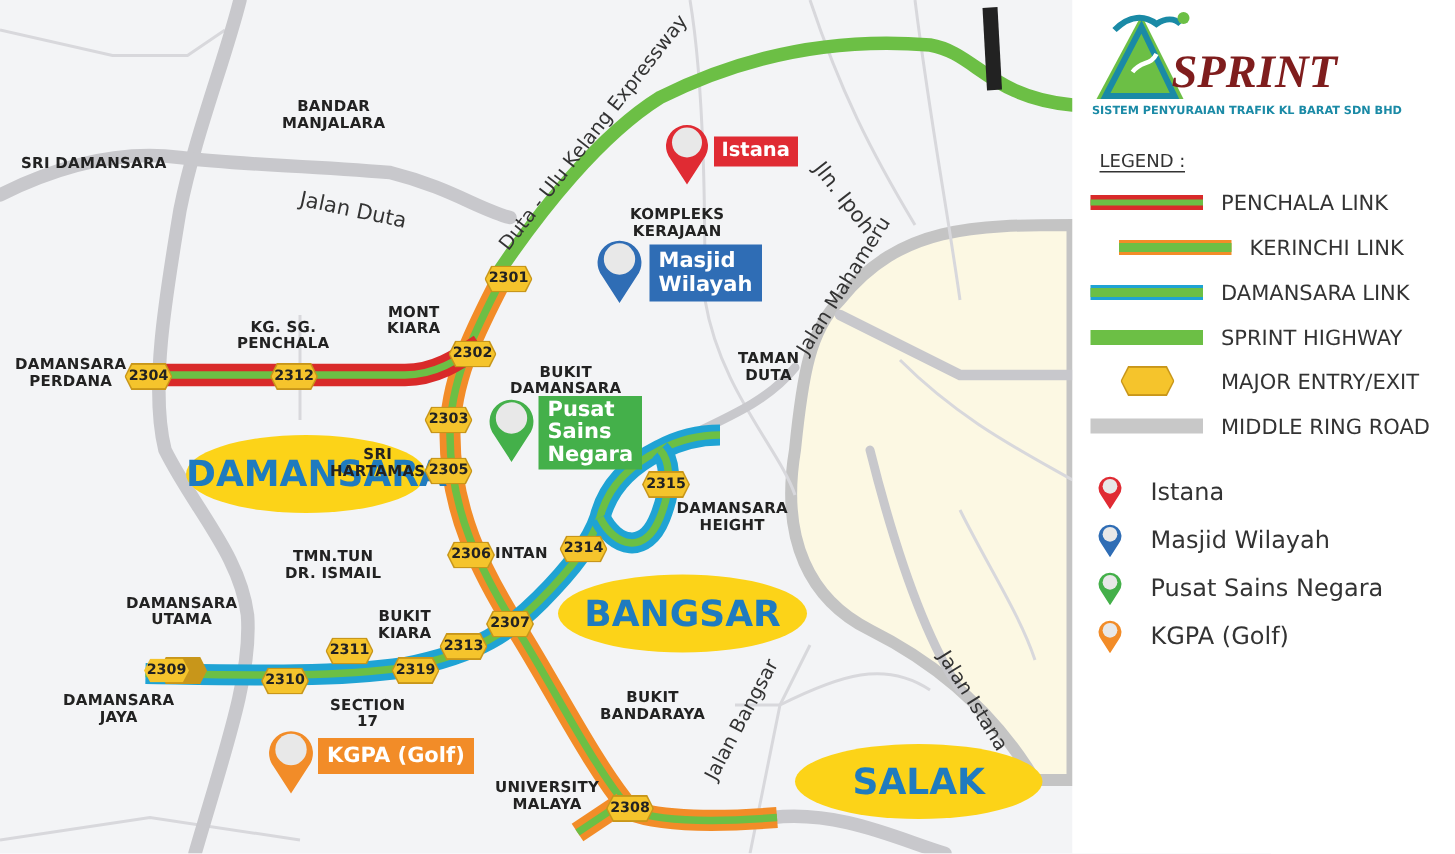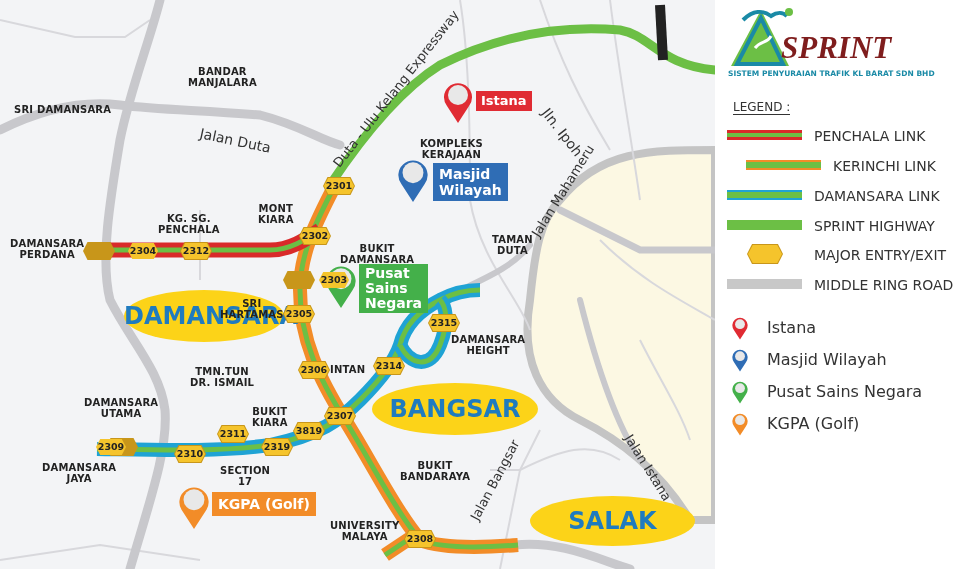--- a/index.html
+++ b/index.html
@@ -147,41 +147,41 @@
       <path d="M15,43 L4,26 A14,14 0 1 1 26,26 Z" fill="#f28c28"></path>
       <circle cx="15" cy="15" r="10" fill="#e8e8e8"></circle>
     </svg>
   <div class="poi-label" style="left:212px;top:492px;background:#f28c28;font-size:14px;line-height:18px;padding:3px 6px;">KGPA (Golf)</div>
 
   <div class="hex-border" style="left:323px;top:177px;"></div>
   <div class="hex" style="left:324px;top:178px;">2301</div>
   <div class="hex-border" style="left:299px;top:227px;"></div>
   <div class="hex" style="left:300px;top:228px;">2302</div>
   <div class="hex-border" style="left:283px;top:271px;"></div>
-  <div class="hex" style="left:284px;top:272px;margin-left:35px;">2303</div>
+  <div class="hex" style="left:284px;top:272px;">2303</div>
   <div class="hex-border" style="left:83px;top:242px;"></div>
-  <div class="hex" style="left:84px;top:243px;margin-left:44px;">2304</div>
+  <div class="hex" style="left:84px;top:243px;">2304</div>
   <div class="hex-border" style="left:283px;top:305px;"></div>
   <div class="hex" style="left:284px;top:306px;">2305</div>
   <div class="hex-border" style="left:298px;top:361px;"></div>
   <div class="hex" style="left:299px;top:362px;">2306</div>
   <div class="hex-border" style="left:324px;top:407px;"></div>
   <div class="hex" style="left:325px;top:408px;">2307</div>
   <div class="hex-border" style="left:404px;top:530px;"></div>
   <div class="hex" style="left:405px;top:531px;">2308</div>
   <div class="hex-border" style="left:106px;top:438px;"></div>
   <div class="hex" style="left:96px;top:439px;">2309</div>
   <div class="hex-border" style="left:174px;top:445px;"></div>
   <div class="hex" style="left:175px;top:446px;">2310</div>
   <div class="hex-border" style="left:217px;top:425px;"></div>
   <div class="hex" style="left:218px;top:426px;">2311</div>
   <div class="hex-border" style="left:180px;top:242px;"></div>
   <div class="hex" style="left:181px;top:243px;">2312</div>
   <div class="hex-border" style="left:293px;top:422px;"></div>
-  <div class="hex" style="left:294px;top:423px;">3819</div>
+  <div class="hex" style="left:294px;top:423px;">2313</div>
   <div class="hex-border" style="left:373px;top:357px;"></div>
   <div class="hex" style="left:374px;top:358px;">2314</div>
   <div class="hex-border" style="left:428px;top:314px;"></div>
   <div class="hex" style="left:429px;top:315px;">2315</div>
   <div class="hex-border" style="left:261px;top:438px;"></div>
   <div class="hex" style="left:262px;top:439px;">2319</div>
 </div>
 
 <div id="legend">
   <svg style="position:absolute;left:12px;top:4px;" width="70" height="64" viewBox="0 0 70 64">

